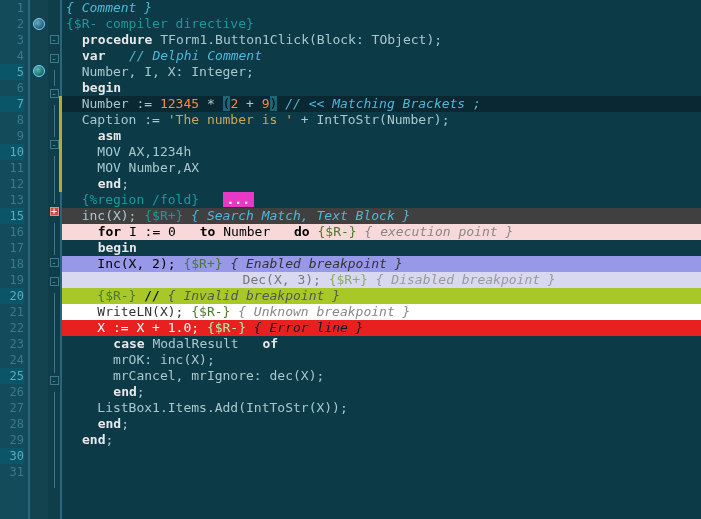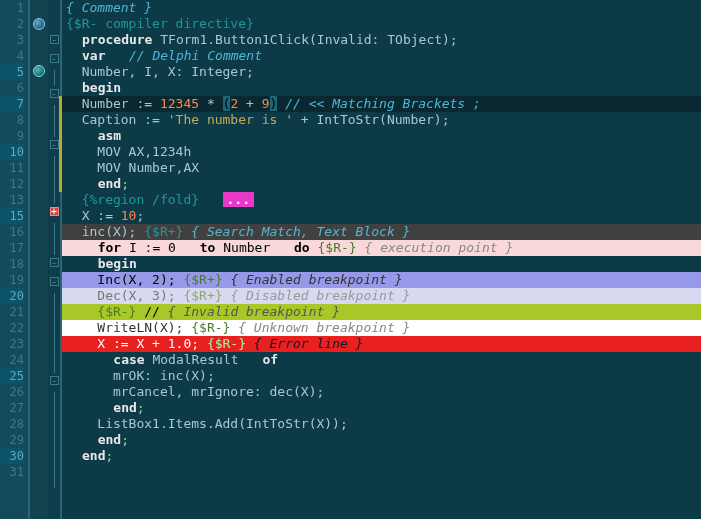--- a/index.html
+++ b/index.html
@@ -59,21 +59,21 @@
 .badge { background: #e838c8; color: #fff; padding: 0 4px; font-weight: bold; }
 .hl-search { background: #404040; }
 .hl-exec { background: #f8d8d8; }
 .hl-exec .c-key { color: #000; font-weight: bold; }
 .hl-exec .c-dir { color: #4a7a2a; }
 .hl-exec .c-comment { color: #888; }
 .hl-enable-bp { background: #9898e8; }
 .hl-enable-bp .c-key, .hl-enable-bp .c-ident { color: #000; }
 .hl-enable-bp .c-comment { color: #333; font-style: italic; }
 .hl-enable-bp .c-dir { color: #4a7a2a; }
-.hl-disable-bp { background: #d8d8f0; }
+.hl-disable-bp { background: #d8d8f0; text-align: center; }
 .hl-disable-bp .c-key, .hl-disable-bp .c-ident { color: #777; }
 .hl-disable-bp .c-comment { color: #999; }
 .hl-disable-bp .c-dir { color: #8aaa6a; }
 .hl-invalid-bp { background: #a8c828; }
 .hl-invalid-bp .c-dir { color: #4a7a2a; }
 .hl-invalid-bp .c-comment { color: #555; }
 .hl-unknown-bp { background: #ffffff; }
 .hl-unknown-bp .c-ident { color: #333; }
 .hl-unknown-bp .c-dir { color: #4a7a2a; }
 .hl-unknown-bp .c-comment { color: #888; }
@@ -169,32 +169,31 @@
     <div class="f line"></div>
     <div class="f line"></div>
     <div class="f line"></div>
     <div class="f line"></div>
     <div class="f line"></div>
     <div class="f"></div>
   </div>
 <div class="code" id="code">
     <div class="row"><div class="txt"><span class="c-comment">{ Comment }</span></div></div>
     <div class="row"><div class="txt"><span class="c-dir">{$R- compiler directive}</span></div></div>
-    <div class="row"><div class="txt"><span class="c-key">procedure</span> <span class="c-ident">TForm1.Button1Click(Invalid: TObject);</span></div></div>
+    <div class="row"><div class="txt"><span class="c-key">procedure</span> <span class="c-ident">TForm1.Button1Click(Block: TObject);</span></div></div>
     <div class="row"><div class="txt"><span class="c-key">var</span>   <span class="c-comment">// Delphi Comment</span></div></div>
     <div class="row"><div class="txt">  <span class="c-ident">Number, I, X: Integer;</span></div></div>
     <div class="row"><div class="txt"><span class="c-key">begin</span></div></div>
     <div class="row hl-cur"><div class="bg hl-cur"></div><div class="mod-bar mod-y"></div><div class="txt">  <span class="c-ident">Number := </span><span class="c-num">12345</span><span class="c-ident"> * </span><span class="c-paren-match">(</span><span class="c-num">2</span><span class="c-ident"> + </span><span class="c-num">9</span><span class="c-paren-match">)</span> <span class="c-comment">// &lt;&lt; Matching Brackets ;</span></div></div>
     <div class="row"><div class="mod-bar mod-y"></div><div class="txt">  <span class="c-ident">Caption := </span><span class="c-str">'The number is '</span><span class="c-ident"> + IntToStr(Number);</span></div></div>
     <div class="row"><div class="mod-bar mod-y"></div><div class="txt">  <span class="c-key">asm</span></div></div>
     <div class="row"><div class="mod-bar mod-y"></div><div class="txt">    <span class="c-ident">MOV AX,1234h</span></div></div>
     <div class="row"><div class="mod-bar mod-y"></div><div class="txt">    <span class="c-ident">MOV Number,AX</span></div></div>
     <div class="row"><div class="mod-bar mod-y"></div><div class="txt">  <span class="c-key">end</span><span class="c-ident">;</span></div></div>
     <div class="row"><div class="txt">  <span class="c-dir">{%region /fold}</span>   <span class="badge">...</span></div></div>
-    <div class="row"><div class="txt">  <span class="c-ident">X := </span><span class="c-num">10</span><span class="c-ident">;</span></div></div>
     <div class="row hl-search"><div class="bg hl-search"></div><div class="txt">  <span class="c-ident">inc(X);</span> <span class="c-dir">{$R+}</span> <span class="c-comment">{ Search Match, Text Block }</span></div></div>
     <div class="row hl-exec"><div class="bg hl-exec"></div><div class="txt">  <span class="c-key">for</span> I := 0 <span class="c-key">to</span> Number <span class="c-key">do</span> <span class="c-dir">{$R-}</span> <span class="c-comment">{ execution point }</span></div></div>
     <div class="row"><div class="txt">  <span class="c-key">begin</span></div></div>
     <div class="row hl-enable-bp"><div class="bg hl-enable-bp"></div><div class="txt">    <span class="c-ident">Inc(X, 2);</span> <span class="c-dir">{$R+}</span> <span class="c-comment">{ Enabled breakpoint }</span></div></div>
     <div class="row hl-disable-bp"><div class="bg hl-disable-bp"></div><div class="txt">    <span class="c-ident">Dec(X, 3);</span> <span class="c-dir">{$R+}</span> <span class="c-comment">{ Disabled breakpoint }</span></div></div>
     <div class="row hl-invalid-bp"><div class="bg hl-invalid-bp"></div><div class="txt">    <span class="c-dir">{$R-}</span> // <span class="c-comment">{ Invalid breakpoint }</span></div></div>
     <div class="row hl-unknown-bp"><div class="bg hl-unknown-bp"></div><div class="txt">    <span class="c-ident">WriteLN(X);</span> <span class="c-dir">{$R-}</span> <span class="c-comment">{ Unknown breakpoint }</span></div></div>
     <div class="row hl-error"><div class="bg hl-error"></div><div class="txt">    <span class="c-ident">X := X + 1.0;</span> <span class="c-dir">{$R-}</span> <span class="c-comment">{ Error line }</span></div></div>
     <div class="row"><div class="txt">    <span class="c-key">case</span> <span class="c-ident">ModalResult</span> <span class="c-key">of</span></div></div>
     <div class="row"><div class="txt">      <span class="c-ident">mrOK: inc(X);</span></div></div>

